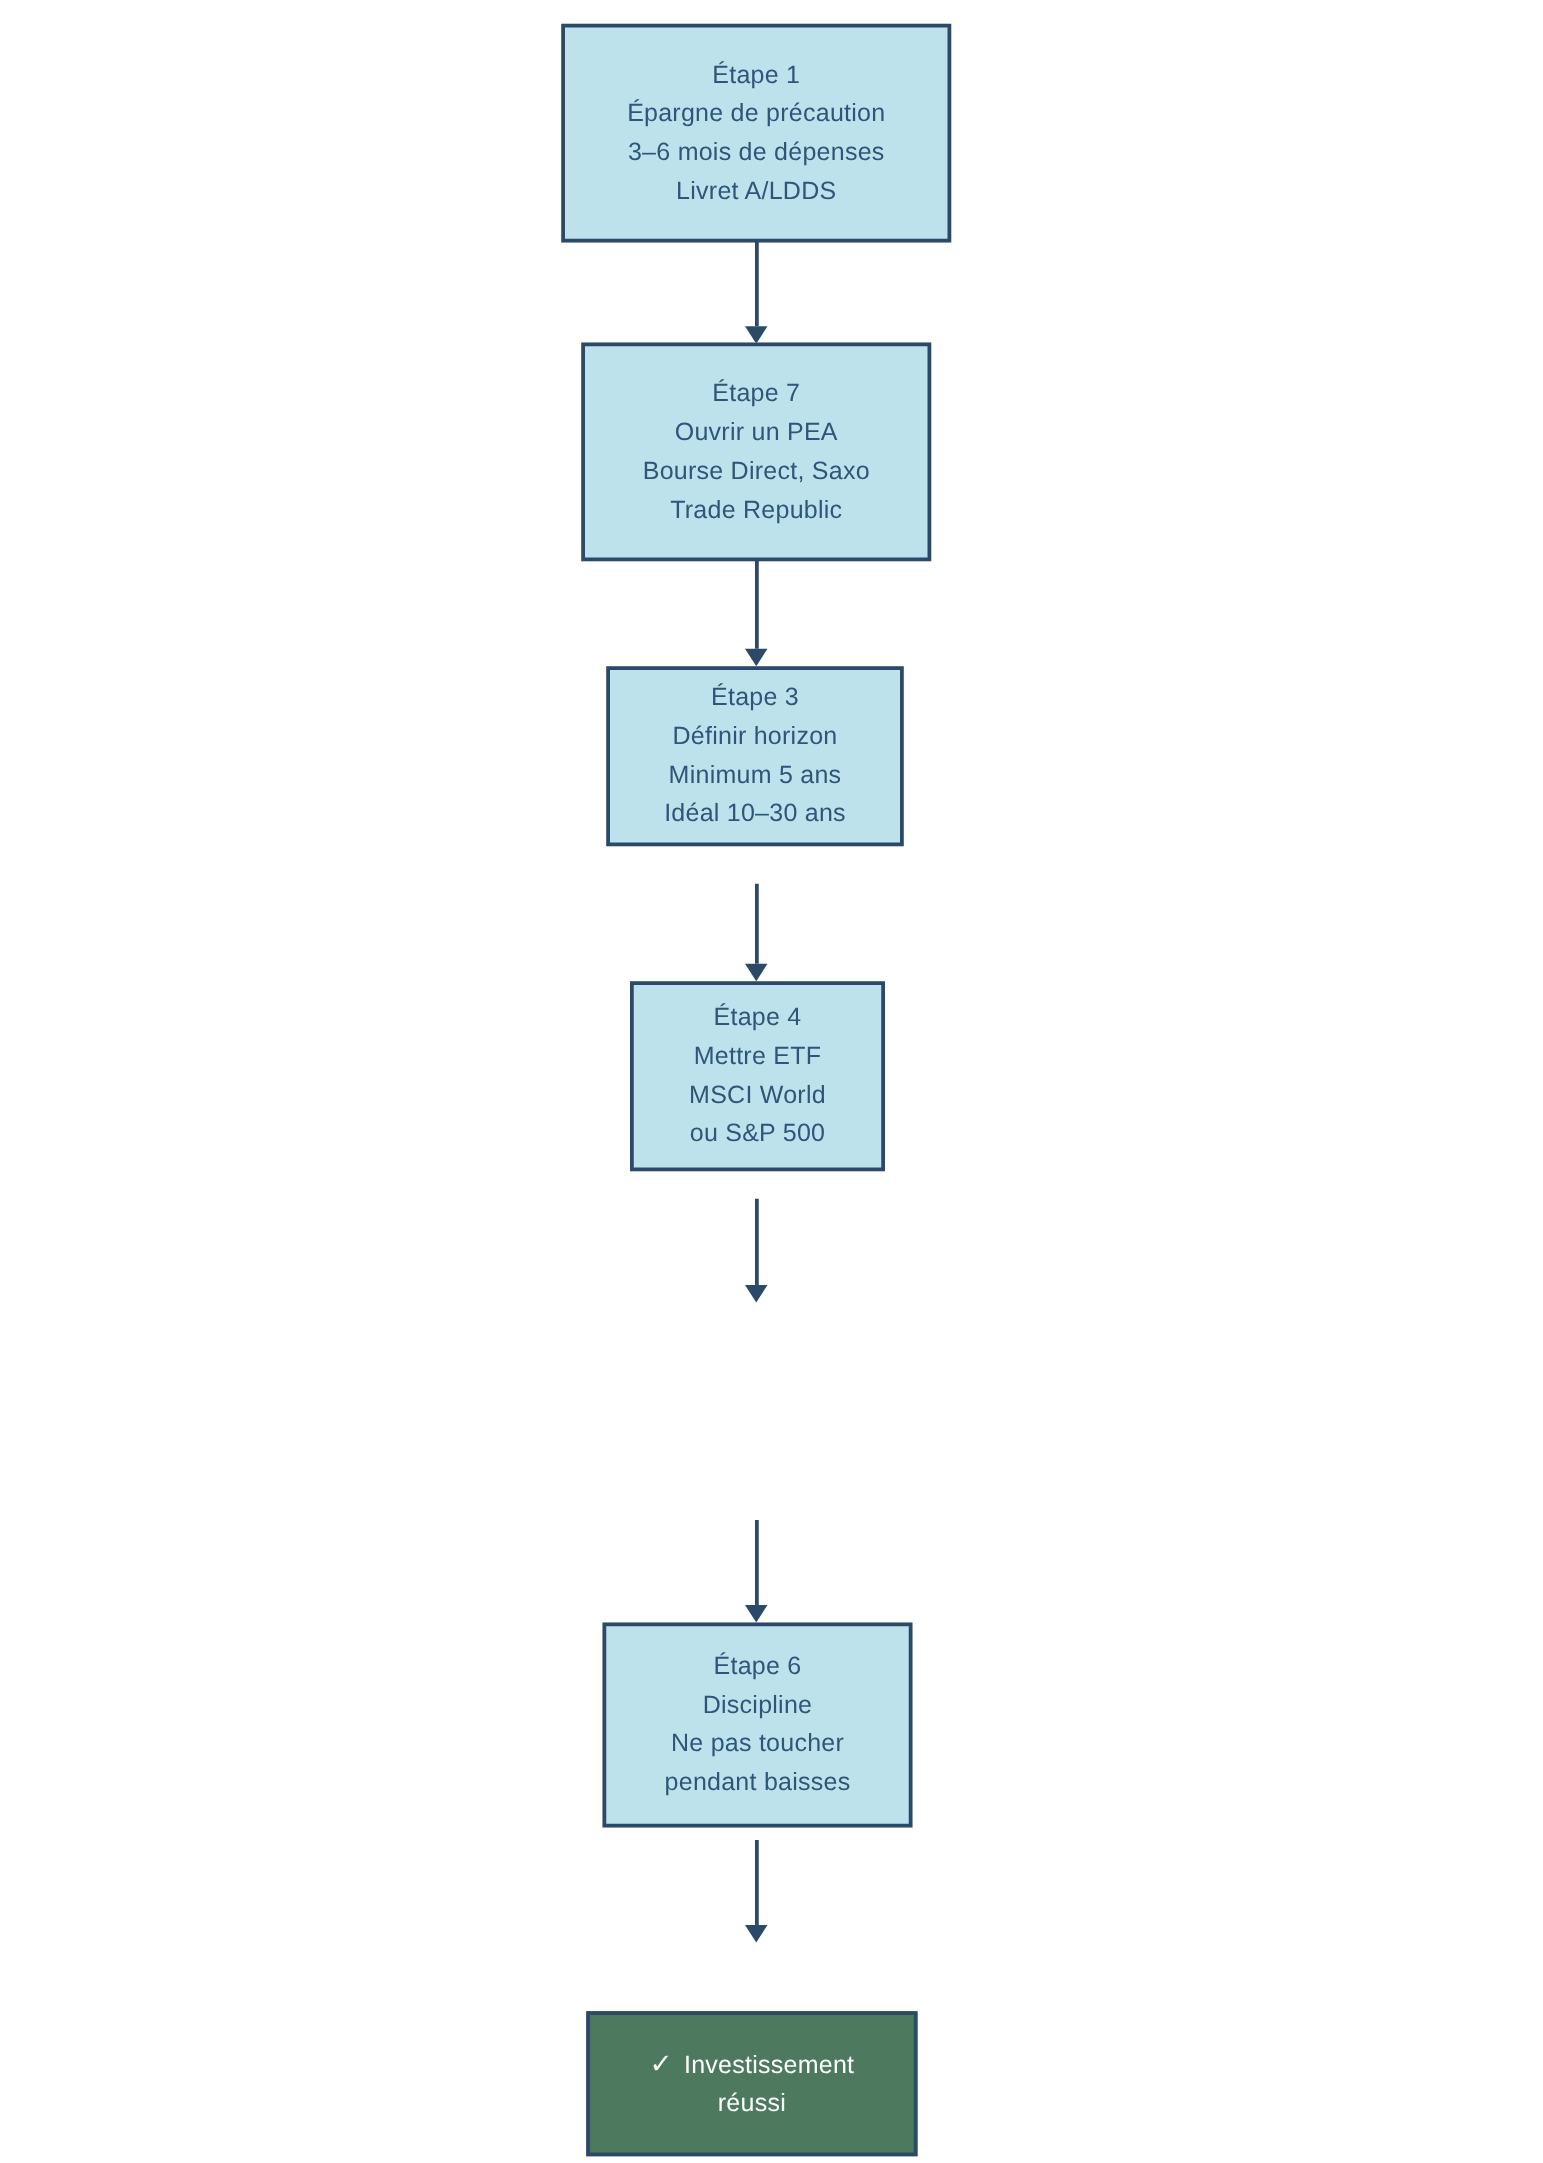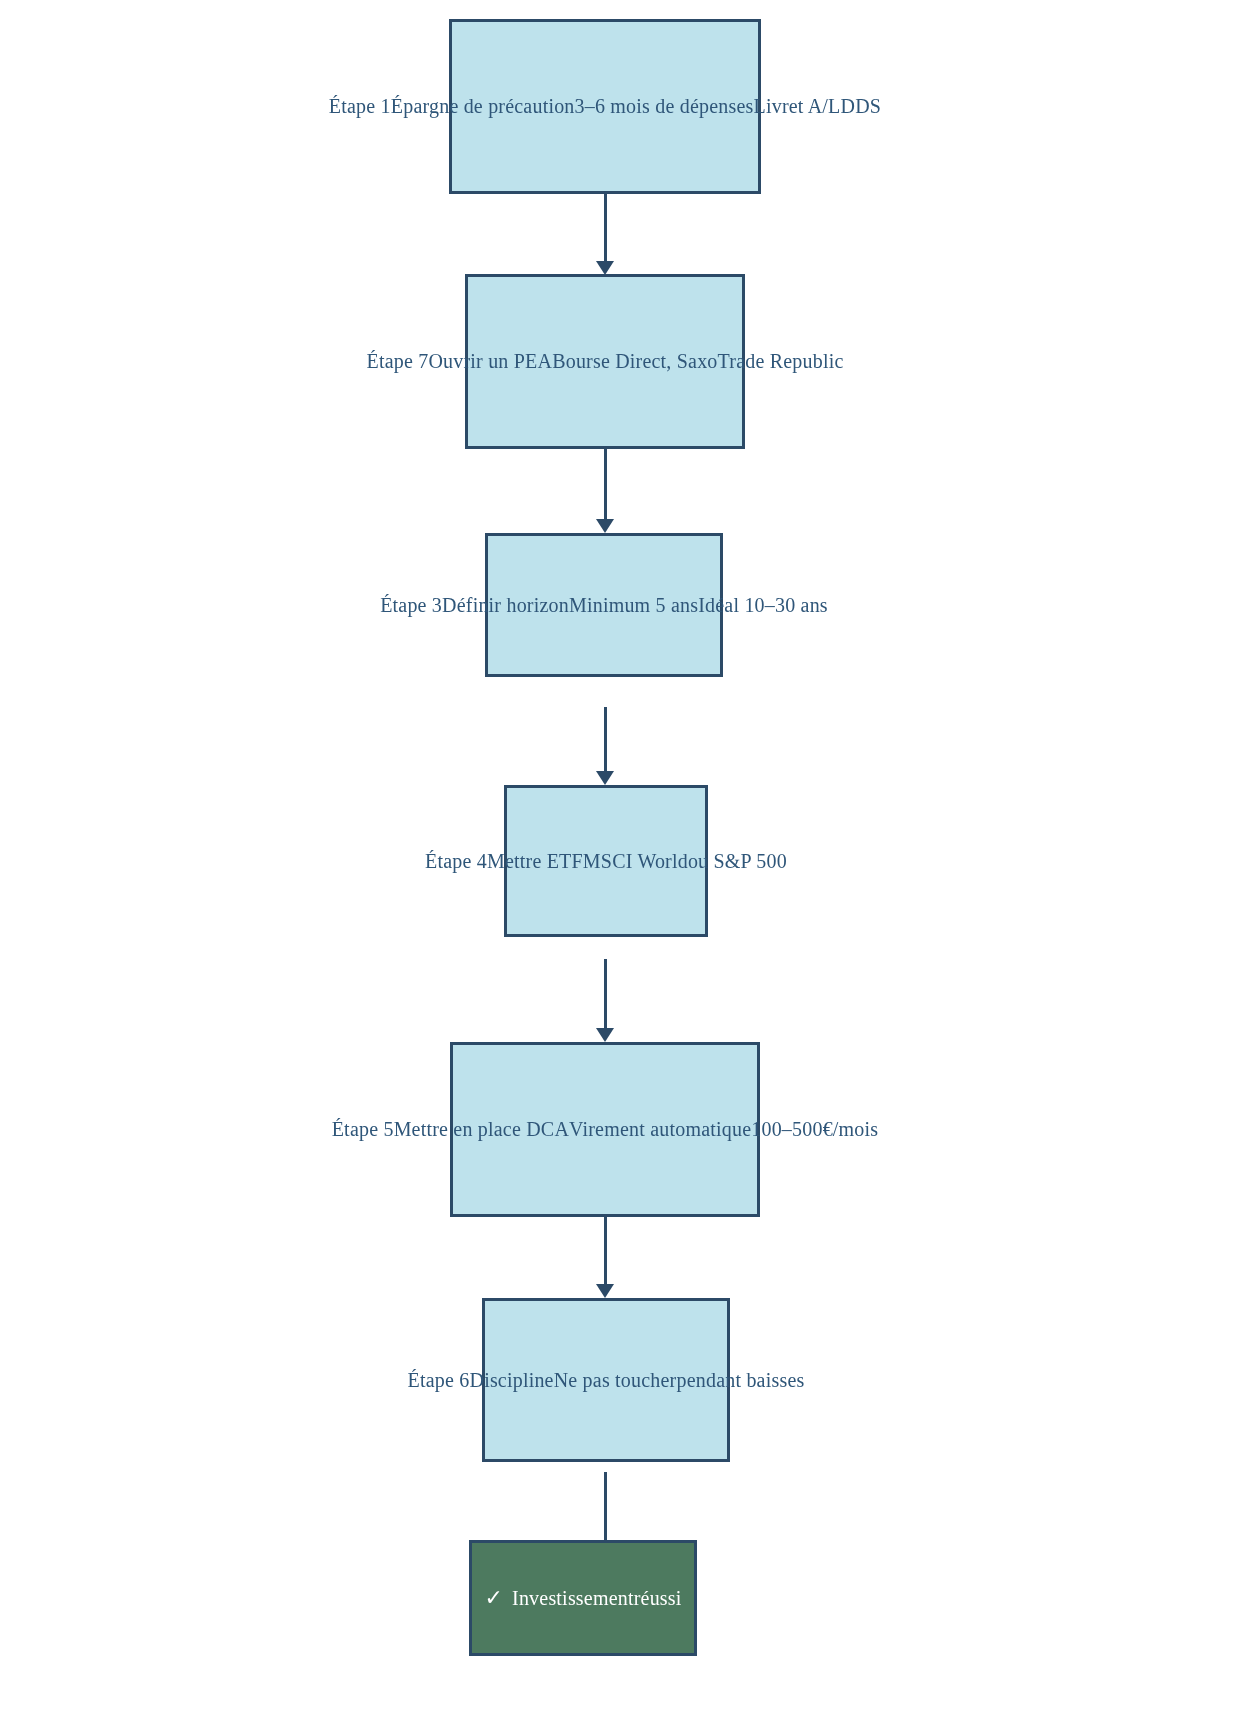--- a/index.html
+++ b/index.html
@@ -11,28 +11,27 @@
     font-family:"Liberation Sans", sans-serif;
     overflow:hidden;
   }
   .node {
     position:absolute;
     box-sizing:border-box;
     border:3.5px solid #2c4a67;
     background:#bee2ec;
     color:#2f5679;
     display:flex;
-    flex-direction:row;
+    flex-direction:column;
     align-items:center;
     justify-content:center;
     text-align:center;
     font-size:20px;
     line-height:31px;
     letter-spacing:0.2px;
-    font-family:Liberation Serif, serif;
   }
   .node.success {
     background:#4d7a5f;
     color:#ffffff;
     line-height:31px;
   }
   .line { white-space:nowrap; }
   .check {
     display:inline-block;
     margin-right:9px;
@@ -100,44 +99,38 @@
     <div class="line">Mettre ETF</div>
     <div class="line">MSCI World</div>
     <div class="line">ou S&amp;P 500</div>
   </div>
 
   <div class="arrow" style="top:959px">
     <div class="shaft" style="height:69px"></div>
     <div class="head"></div>
   </div>
 
-  <div class="node" style="top:1042px;left:450px;width:310px;height:175px">
-    <div class="line">Étape 5</div>
-    <div class="line">Mettre en place DCA</div>
-    <div class="line">Virement automatique</div>
-    <div class="line">100–500€/mois</div>
-  </div>
 
   <div class="arrow" style="top:1216px">
     <div class="shaft" style="height:68px"></div>
     <div class="head"></div>
   </div>
 
   <div class="node" style="top:1298px;left:482px;width:248px;height:164px">
     <div class="line">Étape 6</div>
     <div class="line">Discipline</div>
     <div class="line">Ne pas toucher</div>
     <div class="line">pendant baisses</div>
   </div>
 
   <div class="arrow" style="top:1472px">
     <div class="shaft" style="height:68px"></div>
     <div class="head"></div>
   </div>
 
-  <div class="node success" style="top:1540px;left:469px;width:228px;height:116px">
+  <div class="node success" style="top:1609px;left:469px;width:265px;height:116px">
     <div class="line">
       <span class="check">✓</span><span>Investissement</span>
     </div>
     <div class="line">réussi</div>
   </div>
 
 </div>
 
 </body></html>

